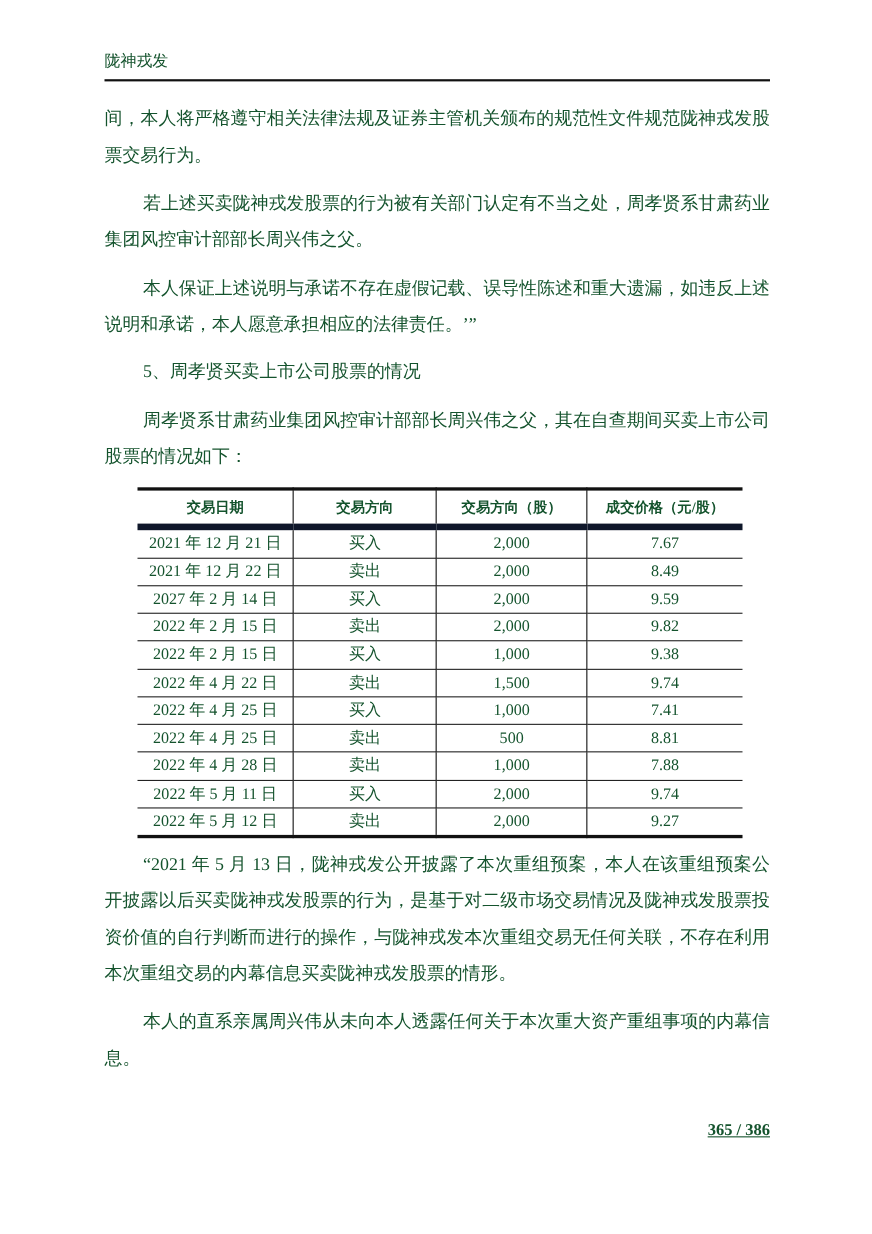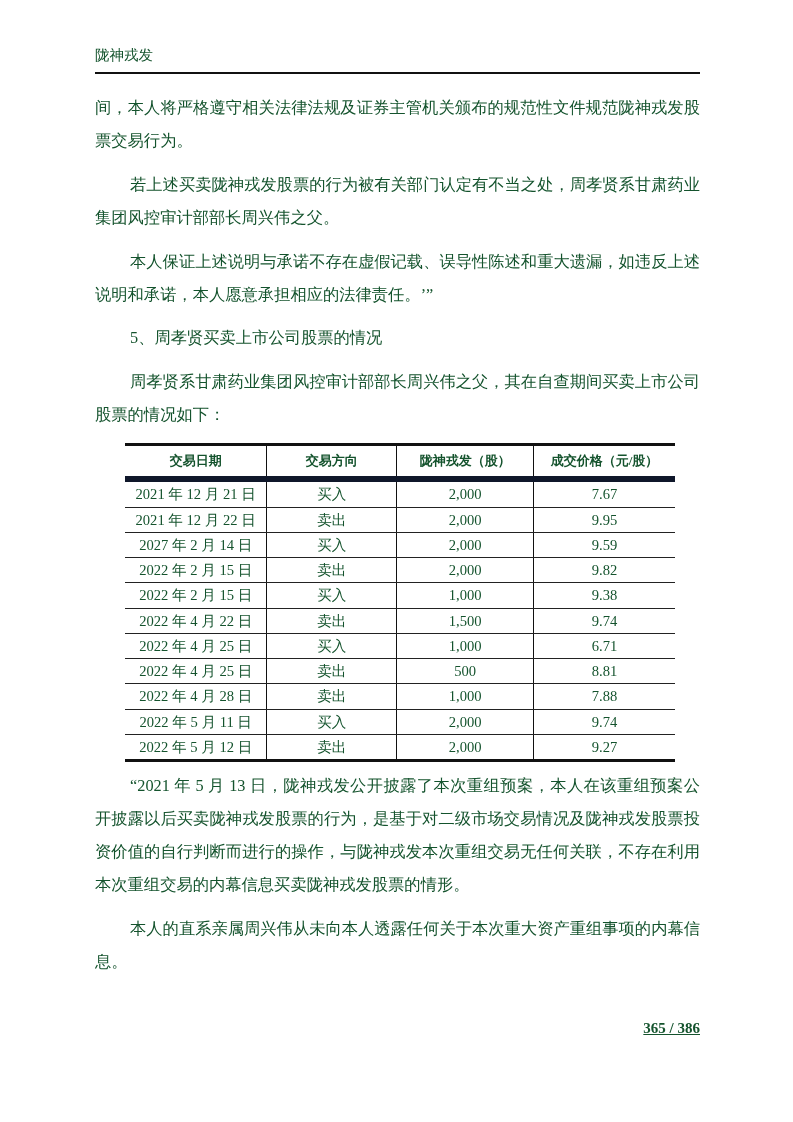--- a/index.html
+++ b/index.html
@@ -98,38 +98,38 @@
       <colgroup>
         <col style="width:25.8%">
         <col style="width:23.6%">
         <col style="width:24.9%">
         <col style="width:25.7%">
       </colgroup>
       <thead>
         <tr>
           <th>交易日期</th>
           <th>交易方向</th>
-          <th>陇神戎发（股）</th>
+          <th>交易方向（股）</th>
           <th>成交价格（元/股）</th>
         </tr>
       </thead>
       <tbody>
 
           <tr>
             <td>2021 年 12 月 21 日</td>
             <td>买入</td>
             <td>2,000</td>
             <td>7.67</td>
           </tr>
 
           <tr>
             <td>2021 年 12 月 22 日</td>
             <td>卖出</td>
             <td>2,000</td>
-            <td>9.95</td>
+            <td>8.49</td>
           </tr>
 
           <tr>
             <td>2027 年 2 月 14 日</td>
             <td>买入</td>
             <td>2,000</td>
             <td>9.59</td>
           </tr>
 
           <tr>
@@ -152,21 +152,21 @@
             <td>2022 年 4 月 22 日</td>
             <td>卖出</td>
             <td>1,500</td>
             <td>9.74</td>
           </tr>
 
           <tr>
             <td>2022 年 4 月 25 日</td>
             <td>买入</td>
             <td>1,000</td>
-            <td>6.71</td>
+            <td>7.41</td>
           </tr>
 
           <tr>
             <td>2022 年 4 月 25 日</td>
             <td>卖出</td>
             <td>500</td>
             <td>8.81</td>
           </tr>
 
           <tr>

